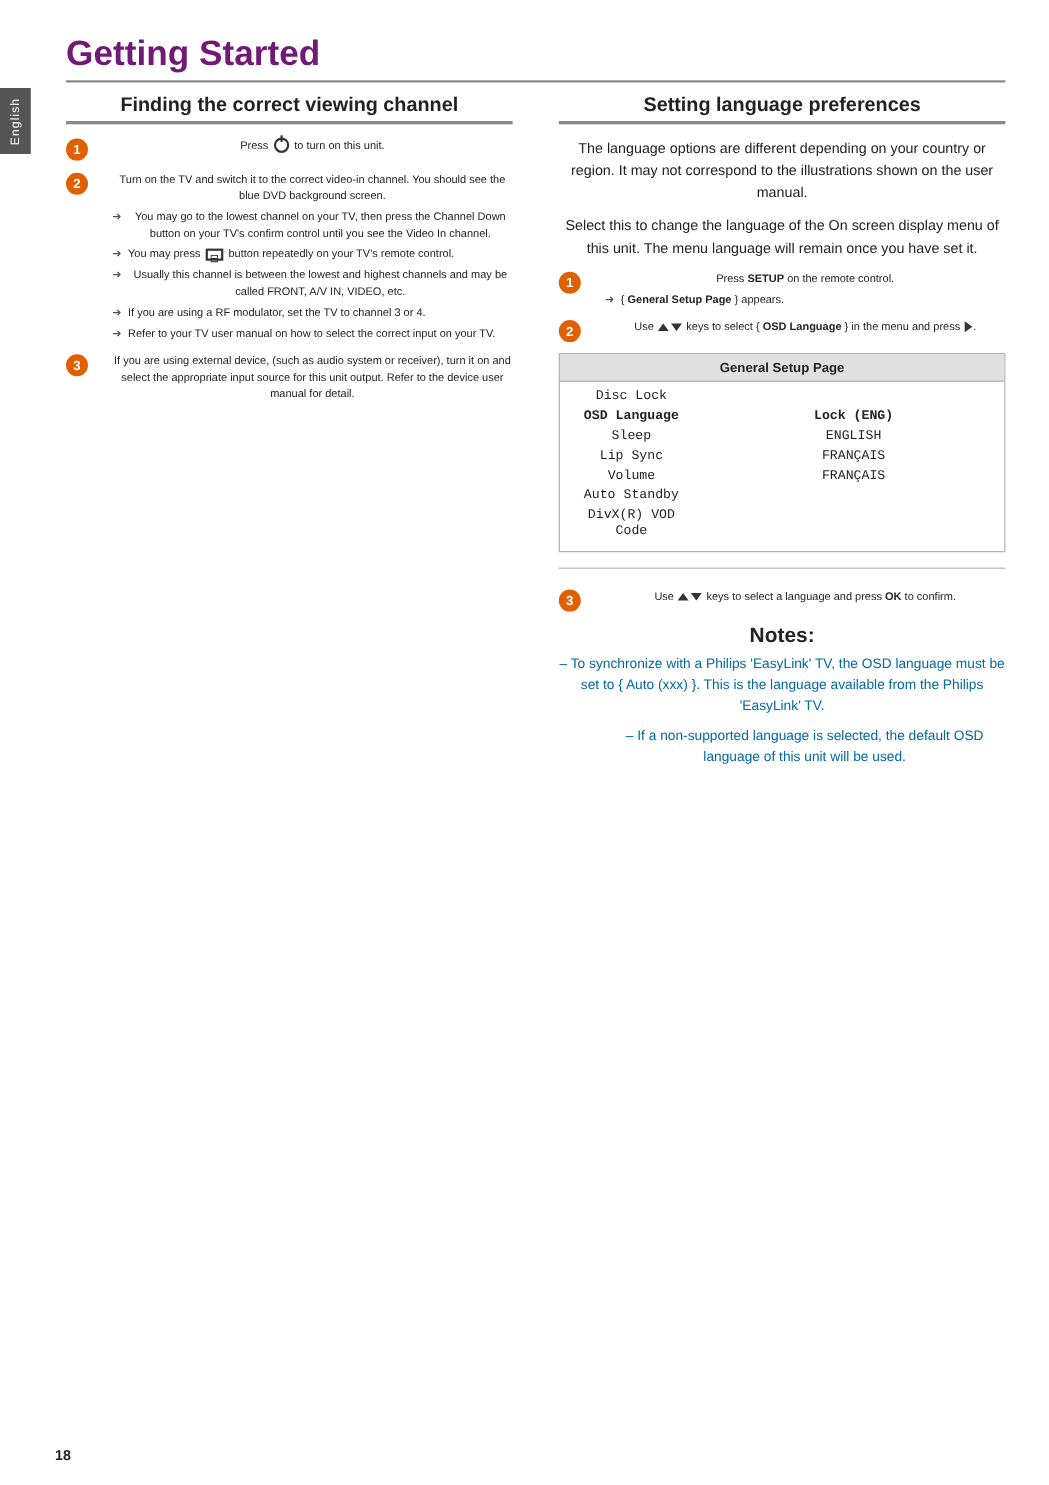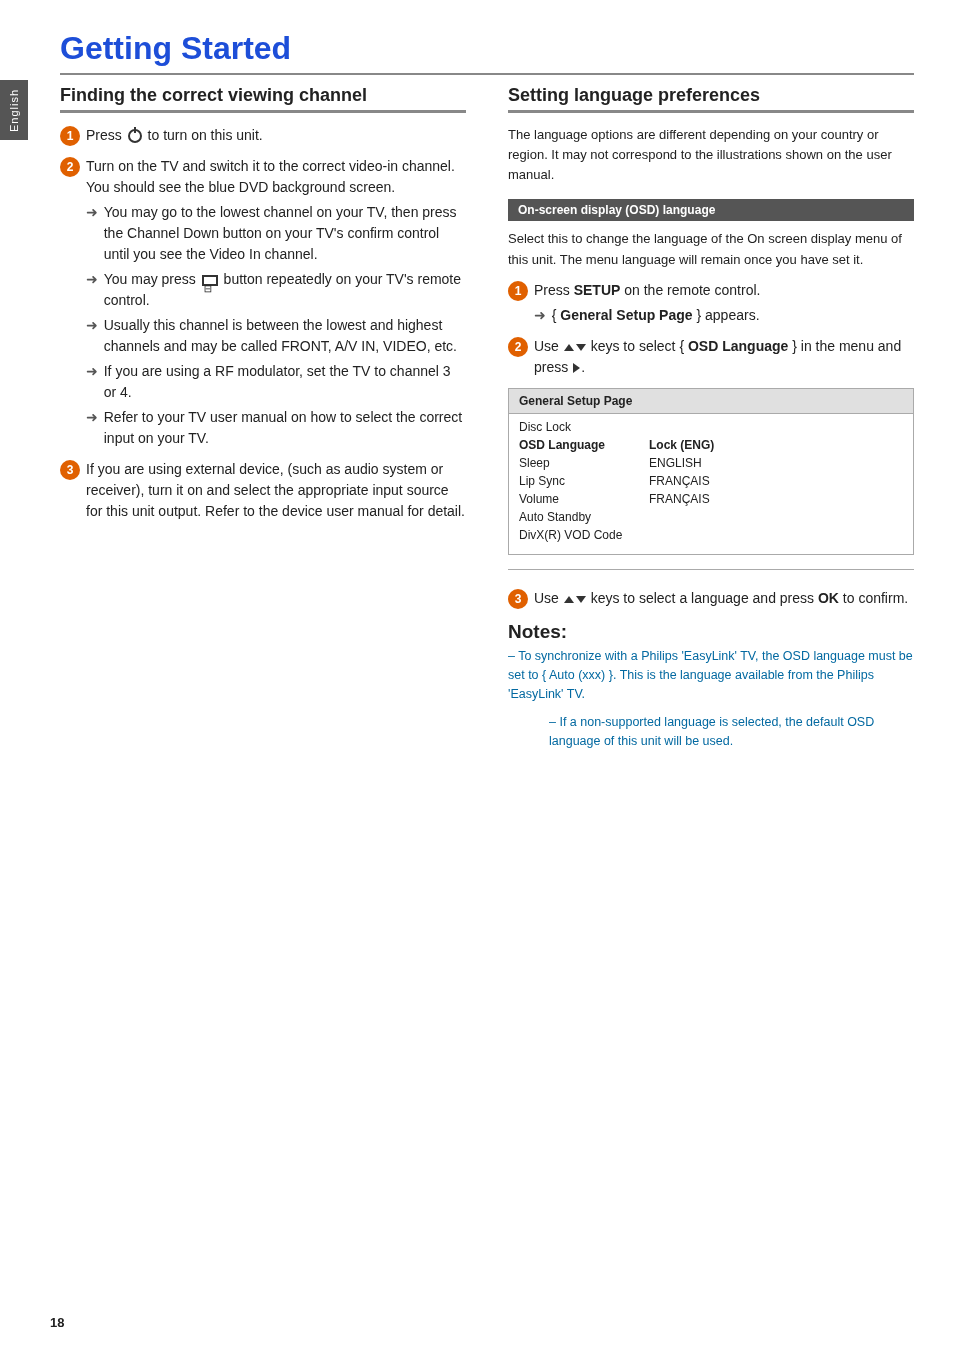--- a/index.html
+++ b/index.html
@@ -14,21 +14,21 @@
     }
     .page {
       width: 954px;
       min-height: 1350px;
       padding: 30px 40px 30px 60px;
       position: relative;
     }
     .page-title {
       font-size: 32px;
       font-weight: bold;
-      color: #1d4ed8;
+      color: #701a75;
       margin-bottom: 8px;
       border-bottom: 2px solid #888;
       padding-bottom: 6px;
     }
     .sidebar-label {
       position: absolute;
       left: 0;
       top: 80px;
       width: 28px;
       background: #555;
@@ -41,20 +41,21 @@
       letter-spacing: 1px;
       height: 60px;
       display: flex;
       align-items: center;
       justify-content: center;
     }
     .two-col {
       display: flex;
       gap: 42px;
       margin-top: 10px;
+      text-align: center;
     }
     .col-left {
       flex: 1;
       min-width: 0;
     }
     .col-right {
       flex: 1;
       min-width: 0;
     }
     .section-title {
@@ -83,22 +84,23 @@
       align-items: center;
       justify-content: center;
       flex-shrink: 0;
       margin-top: 1px;
     }
     .step-num-orange {
       background: #e06000;
     }
     .step-content {
       flex: 1;
-      font-size: 14px;
+      font-size: 10px;
       line-height: 1.5;
+      margin-left: 16px;
     }
     .arrow {
       color: #555;
       margin-right: 2px;
     }
     .sub-bullet {
       display: flex;
       gap: 4px;
       margin: 4px 0 0 0;
     }
@@ -154,20 +156,21 @@
     }
     .setup-table-header {
       background: #e0e0e0;
       font-weight: bold;
       padding: 5px 10px;
       font-size: 12px;
       border-bottom: 1px solid #aaa;
     }
     .setup-table-body {
       padding: 4px 10px 10px 10px;
+      font-family: Liberation Mono, monospace;
     }
     .setup-table-row {
       display: flex;
       gap: 20px;
       padding: 2px 0;
     }
     .setup-table-row.bold-row {
       font-weight: bold;
     }
     .setup-col-left {
@@ -262,21 +265,20 @@
         <div class="step-num step-num-orange">3</div>
         <div class="step-content">If you are using external device, (such as audio system or receiver), turn it on and select the appropriate input source for this unit output. Refer to the device user manual for detail.</div>
       </div>
     </div>
 
     <div class="col-right">
       <div class="section-title">Setting language preferences</div>
 
       <p style="margin-bottom:10px; line-height:1.55; font-size:13px;">The language options are different depending on your country or region. It may not correspond to the illustrations shown on the user manual.</p>
 
-      <div class="osd-box-header">On-screen display (OSD) language</div>
 
       <p style="margin-bottom:10px; line-height:1.55; font-size:13px;">Select this to change the language of the On screen display menu of this unit. The menu language will remain once you have set it.</p>
 
       <div class="step">
         <div class="step-num step-num-orange">1</div>
         <div class="step-content">
           Press <b>SETUP</b> on the remote control.
           <div class="sub-bullet">
             <span class="arrow">➜</span>
             <span>{ <b>General Setup Page</b> } appears.</span>

